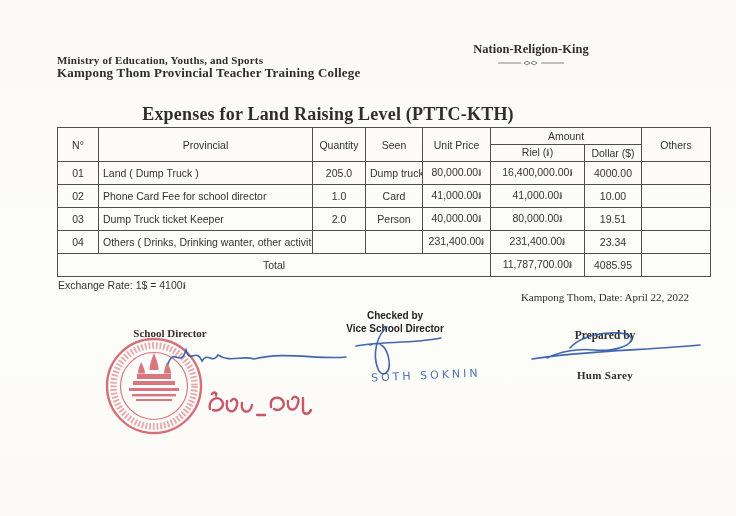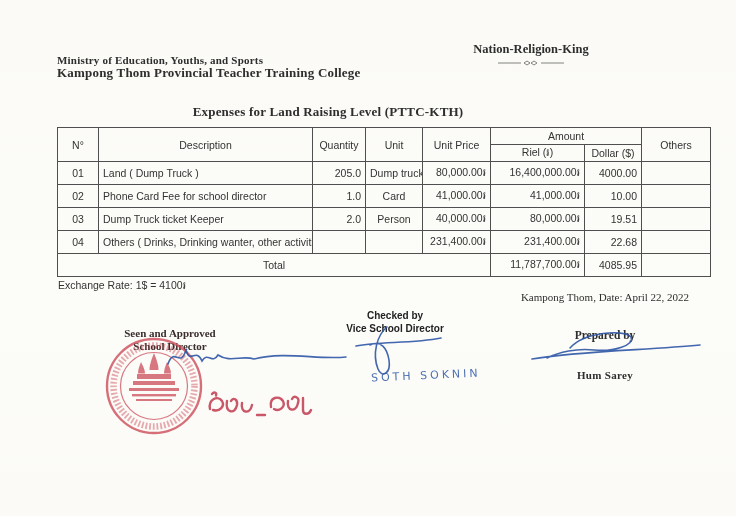--- a/index.html
+++ b/index.html
@@ -15,34 +15,34 @@
   .serif-b { font-family:"Liberation Serif", serif; font-weight:bold; }
   .center { text-align:center; }
 
   .ministry { left:57px; top:54px; font-size:11px; letter-spacing:.2px; }
   .college  { left:57px; top:65px; font-size:13px; letter-spacing:.2px; }
   .kingdom-block { left:431px; top:38px; width:200px; }
   .kingdom { font-size:13.5px; }
   .motto   { font-size:12.5px; margin-top:4px; }
   .flourish { display:block; margin:2px auto 0 auto; }
 
-  .doc-title { left:0; top:104px; width:656px; font-size:13px; letter-spacing:.2px; }
+  .doc-title { left:0; top:104px; width:656px; font-size:18px; letter-spacing:.2px; }
 
   table.expenses {
     position:absolute; left:57px; top:127px; width:653px;
     border-collapse:collapse; table-layout:fixed;
     font-family:"Liberation Sans", sans-serif; font-size:10.5px; color:#333;
   }
   table.expenses th, table.expenses td {
     border:1px solid #4f4f4f; font-weight:normal; padding:0 4px;
     overflow:hidden; white-space:nowrap;
   }
   table.expenses thead th { height:17px; text-align:center; }
   table.expenses tbody td { height:23px; }
-  .al { text-align:left; } .ac { text-align:center; } .ar { text-align:right; }
+  .al { text-align:left; } .ac { text-align:center; } .ar { text-align:center; }
 
   .exchange { left:58px; top:279px; font-family:"Liberation Sans",sans-serif; font-size:10.5px; color:#333; }
   .date-line { left:500px; top:291px; width:210px; font-size:11px; }
 
   .checked-block { left:330px; top:309px; width:130px; font-family:"Liberation Sans",sans-serif;
                    font-weight:bold; font-size:10px; line-height:13px; color:#222; }
   .prepared { left:545px; top:312px; width:120px; font-size:11.5px;margin-top:17px; }
   .hum-sarey { left:545px; top:369px; width:120px; font-size:11px; letter-spacing:.3px; }
   .seen-block { left:103px; top:327px; width:134px; font-size:11px; line-height:12.5px; color:#3a2e2e; }
 
@@ -76,23 +76,23 @@
       <col style="width:53px">
       <col style="width:57px">
     <col style="width:68px">
       <col style="width:94px">
       <col style="width:57px">
       <col style="width:69px">
   </colgroup>
   <thead>
     <tr>
       <th rowspan="2">N°</th>
-      <th rowspan="2">Description</th>
+      <th rowspan="2">Provincial</th>
       <th rowspan="2">Quantity</th>
-      <th rowspan="2">Unit</th>
+      <th rowspan="2">Seen</th>
       <th rowspan="2">Unit Price</th>
       <th colspan="2">Amount</th>
       <th rowspan="2">Others</th>
     </tr>
     <tr>
       <th>Riel (៛)</th>
       <th>Dollar ($)</th>
     </tr>
   </thead>
   <tbody>
@@ -126,37 +126,36 @@
       <td class="ar">19.51</td>
       <td></td>
     </tr>
     <tr>
       <td class="ac">04</td>
       <td class="al">Others ( Drinks, Drinking wanter, other activities )</td>
       <td class="ar"></td>
       <td class="ac"></td>
       <td class="ar">231,400.00៛</td>
       <td class="ar">231,400.00៛</td>
-      <td class="ar">22.68</td>
+      <td class="ar">23.34</td>
       <td></td>
     </tr>
     <tr>
       <td colspan="5" class="ac" style="height:22px">Total</td>
       <td class="ar">11,787,700.00៛</td>
       <td class="ar">4085.95</td>
       <td></td>
     </tr>
   </tbody>
 </table>
 
 <div class="abs exchange">Exchange Rate: 1$ = 4100៛</div>
 <div class="abs date-line center">Kampong Thom, Date: April 22, 2022</div>
 
 <div class="abs seen-block serif-b center">
-  <div>Seen and Approved</div>
   <div>School Director</div>
 </div>
 
 <div class="abs checked-block center">
   <div>Checked by</div>
   <div>Vice School Director</div>
 </div>
 
 <div class="abs prepared serif-b center">Prepared by</div>
 <div class="abs hum-sarey serif-b center">Hum Sarey</div>

